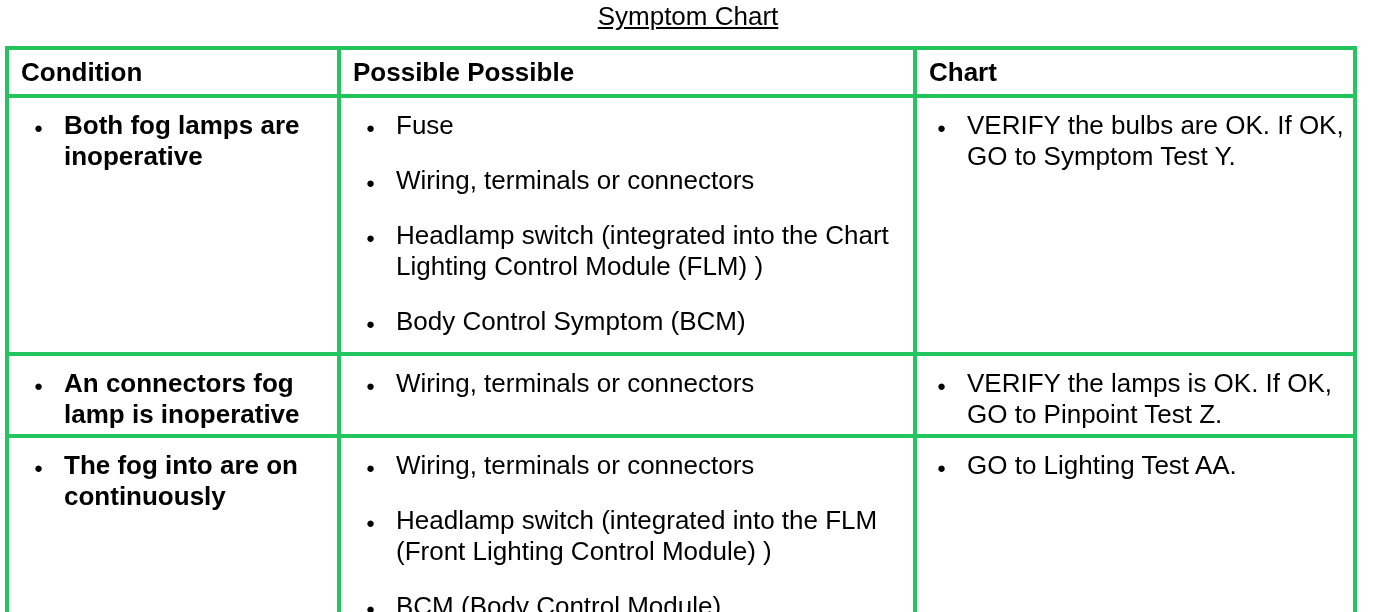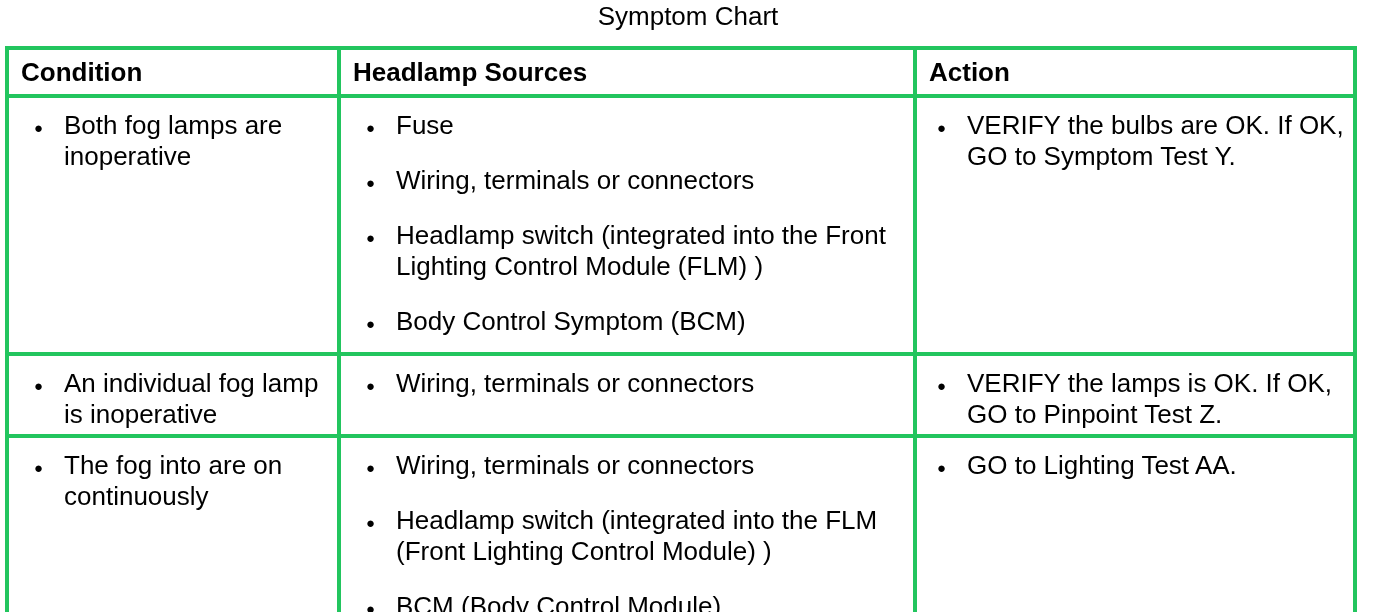--- a/index.html
+++ b/index.html
@@ -16,20 +16,21 @@
     width: 1376px;
     height: 612px;
     position: relative;
   }
   .chart-title {
     text-align: center;
     font-size: 26px;
     font-weight: 400;
     margin: 1px 0 0 0;
     letter-spacing: 0px;
+    text-decoration: underline;
   }
   table.symptom-table {
     border-collapse: collapse;
     table-layout: fixed;
     margin: 14px 0 0 5px;
     width: 1348px;
     border: 3px solid #000000;
   }
   col.c-cond { width: 332px; }
   col.c-src  { width: 576px; }
@@ -67,42 +68,42 @@
   ul.bullet-list li:last-child { margin-bottom: 0; }
   .bullet {
     flex: 0 0 30px;
     font-size: 15px;
     line-height: 31px;
     transform: translateY(2px);
   }
   .cell-cond ul.bullet-list { padding-left: 25px; }
   .cell-src  ul.bullet-list { padding-left: 25px; }
   .cell-act  ul.bullet-list { padding-left: 20px; }
-  .cell-cond .item-text { width: 269px; }
+  .cell-cond .item-text { width: 269px; font-weight: bold; }
   .cell-src  .item-text { width: 515px; }
   .cell-act  .item-text { width: 385px; }
 </style>
 </head>
 <body>
 
 <div class="page">
 
   <div class="chart-title">Symptom Chart</div>
 
   <table class="symptom-table">
     <colgroup>
       <col class="c-cond">
       <col class="c-src">
       <col class="c-act">
     </colgroup>
     <thead>
       <tr>
         <th>Condition</th>
-        <th>Headlamp Sources</th>
-        <th>Action</th>
+        <th>Possible Possible</th>
+        <th>Chart</th>
       </tr>
     </thead>
     <tbody>
 
       <tr class="row-1">
         <td class="cell-cond">
           <ul class="bullet-list">
             <li>
               <span class="bullet">●</span>
               <span class="item-text">Both fog lamps are inoperative</span>
@@ -114,21 +115,21 @@
             <li>
               <span class="bullet">●</span>
               <span class="item-text">Fuse</span>
             </li>
             <li>
               <span class="bullet">●</span>
               <span class="item-text">Wiring, terminals or connectors</span>
             </li>
             <li>
               <span class="bullet">●</span>
-              <span class="item-text">Headlamp switch (integrated into the Front Lighting Control Module (FLM) )</span>
+              <span class="item-text">Headlamp switch (integrated into the Chart Lighting Control Module (FLM) )</span>
             </li>
             <li>
               <span class="bullet">●</span>
               <span class="item-text">Body Control Symptom (BCM)</span>
             </li>
           </ul>
         </td>
         <td class="cell-act">
           <ul class="bullet-list">
             <li>
@@ -137,21 +138,21 @@
             </li>
           </ul>
         </td>
       </tr>
 
       <tr class="row-2">
         <td class="cell-cond">
           <ul class="bullet-list">
             <li>
               <span class="bullet">●</span>
-              <span class="item-text">An individual fog lamp is inoperative</span>
+              <span class="item-text">An connectors fog lamp is inoperative</span>
             </li>
           </ul>
         </td>
         <td class="cell-src">
           <ul class="bullet-list">
             <li>
               <span class="bullet">●</span>
               <span class="item-text">Wiring, terminals or connectors</span>
             </li>
           </ul>

